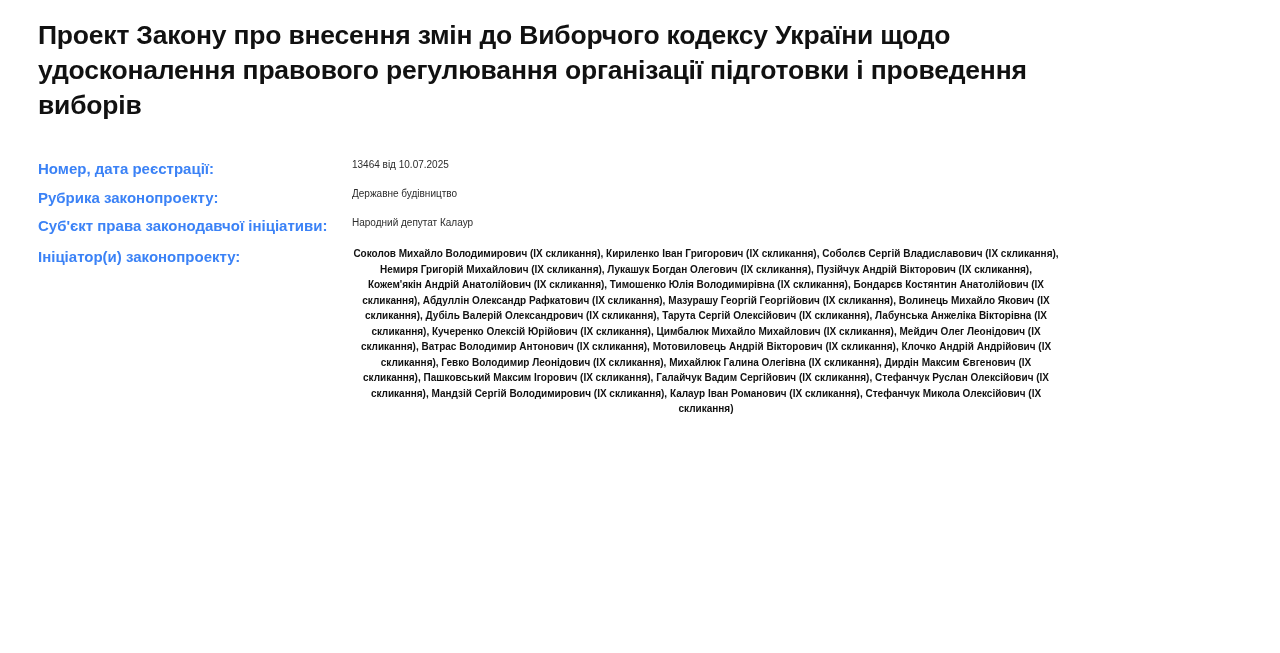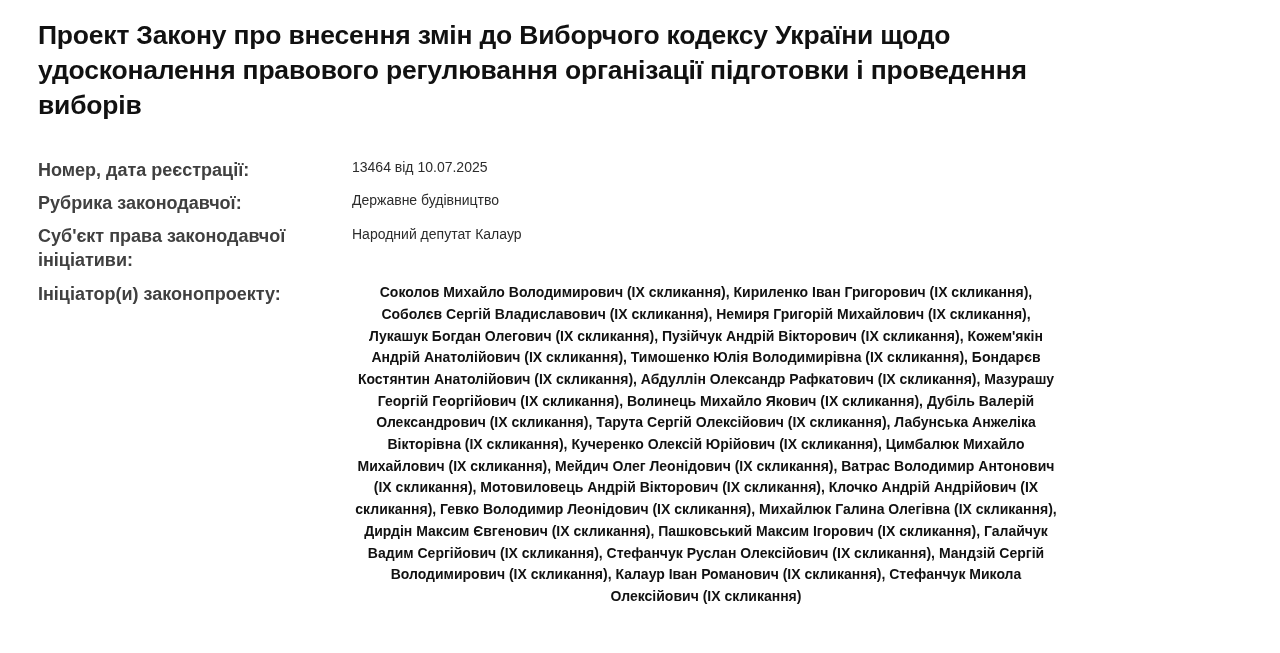--- a/index.html
+++ b/index.html
@@ -32,29 +32,29 @@
   .meta-table {
     border-collapse: collapse;
     width: 100%;
   }
   .meta-table tr {
     vertical-align: top;
   }
   .meta-label {
     width: 306px;
     padding: 0 8px 8px 0;
-    font-size: 18px;
+    font-size: 15px;
     font-weight: bold;
     line-height: 1.42;
-    color: #404040;
+    color: #3b82f6;
     white-space: normal;
   }
   .meta-value {
     padding: 0 0 8px 0;
-    font-size: 14px;
+    font-size: 10px;
     font-weight: normal;
     line-height: 1.42;
     color: #2c2c2c;
   }
   .meta-value.strong {
     font-weight: bold;
     color: #111111;
     line-height: 1.55;
     padding-top: 2px;
     max-width: 890px;
@@ -75,21 +75,21 @@
 
   <h1 class="doc-title">Проект Закону про внесення змін до Виборчого кодексу України щодо удосконалення правового регулювання організації підготовки і проведення виборів</h1>
 
   <table class="meta-table">
     <tbody>
       <tr>
         <td class="meta-label">Номер, дата реєстрації:</td>
         <td class="meta-value">13464 від 10.07.2025</td>
       </tr>
       <tr>
-        <td class="meta-label">Рубрика законодавчої:</td>
+        <td class="meta-label">Рубрика законопроекту:</td>
         <td class="meta-value">Державне будівництво</td>
       </tr>
       <tr class="subject">
         <td class="meta-label">Суб'єкт права законодавчої ініціативи:</td>
         <td class="meta-value">Народний депутат Калаур</td>
       </tr>
       <tr class="initiators">
         <td class="meta-label">Ініціатор(и) законопроекту:</td>
         <td class="meta-value strong">Соколов Михайло Володимирович (IX скликання), Кириленко Іван Григорович (IX скликання), Соболєв Сергій Владиславович (IX скликання), Немиря Григорій Михайлович (IX скликання), Лукашук Богдан Олегович (IX скликання), Пузійчук Андрій Вікторович (IX скликання), Кожем'якін Андрій Анатолійович (IX скликання), Тимошенко Юлія Володимирівна (IX скликання), Бондарєв Костянтин Анатолійович (IX скликання), Абдуллін Олександр Рафкатович (IX скликання), Мазурашу Георгій Георгійович (IX скликання), Волинець Михайло Якович (IX скликання), Дубіль Валерій Олександрович (IX скликання), Тарута Сергій Олексійович (IX скликання), Лабунська Анжеліка Вікторівна (IX скликання), Кучеренко Олексій Юрійович (IX скликання), Цимбалюк Михайло Михайлович (IX скликання), Мейдич Олег Леонідович (IX скликання), Ватрас Володимир Антонович (IX скликання), Мотовиловець Андрій Вікторович (IX скликання), Клочко Андрій Андрійович (IX скликання), Гевко Володимир Леонідович (IX скликання), Михайлюк Галина Олегівна (IX скликання), Дирдін Максим Євгенович (IX скликання), Пашковський Максим Ігорович (IX скликання), Галайчук Вадим Сергійович (IX скликання), Стефанчук Руслан Олексійович (IX скликання), Мандзій Сергій Володимирович (IX скликання), Калаур Іван Романович (IX скликання), Стефанчук Микола Олексійович (IX скликання)</td>
       </tr>

